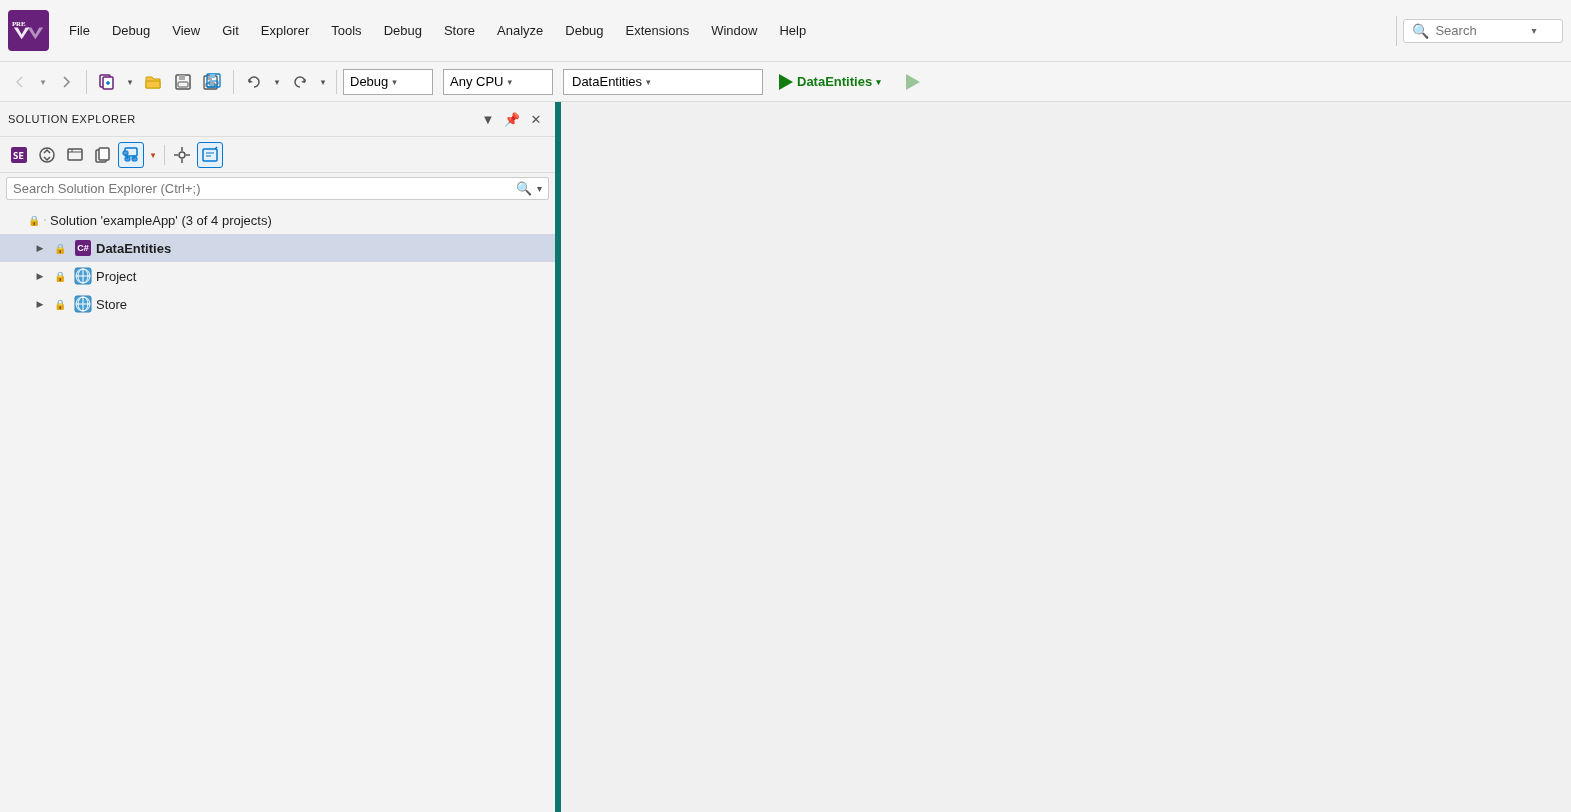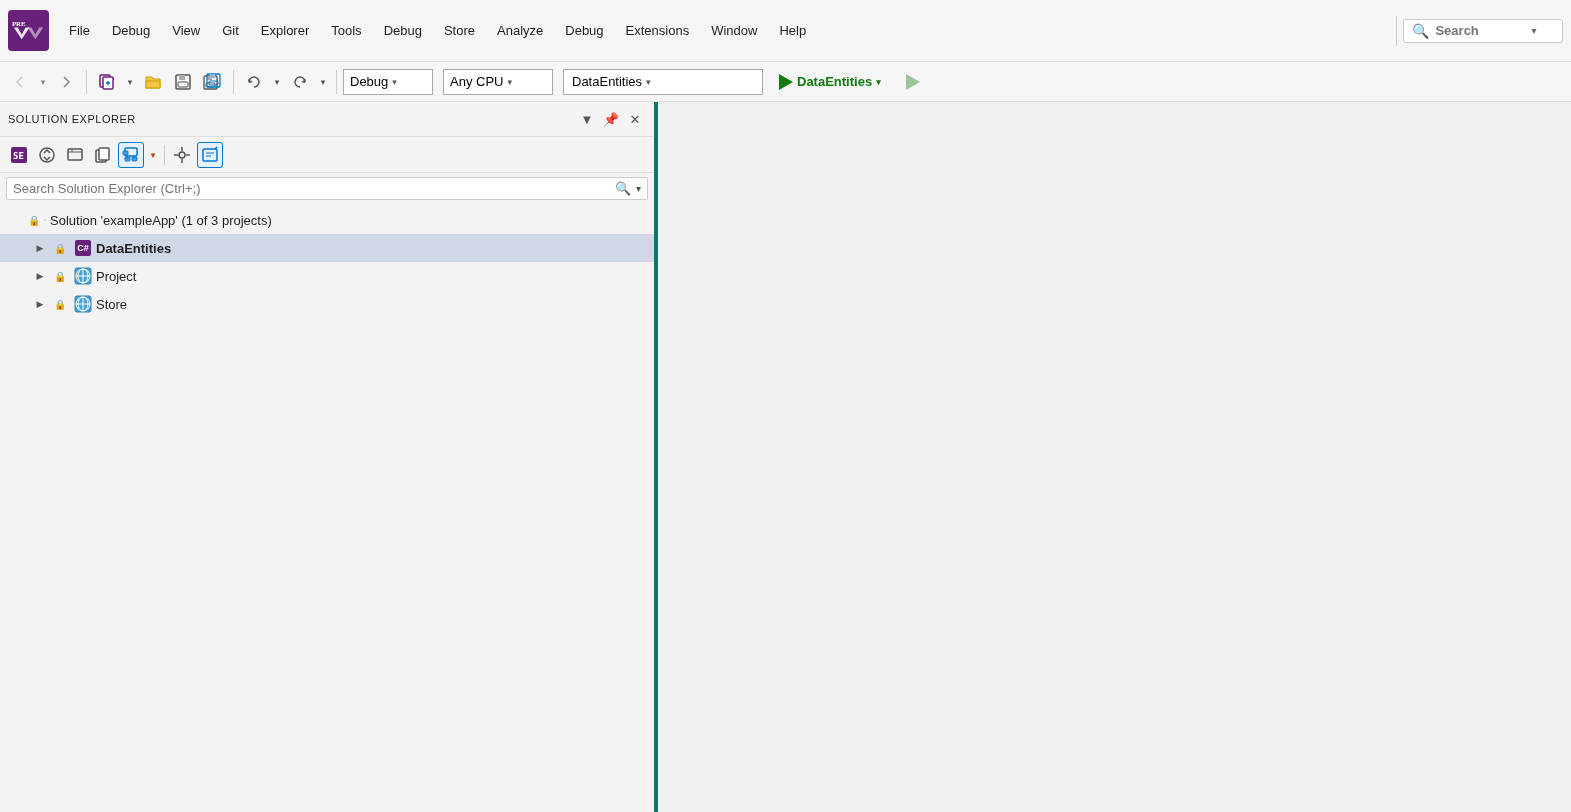--- a/index.html
+++ b/index.html
@@ -133,23 +133,23 @@
 
     
     .main-area {
       display: flex;
       flex: 1;
       overflow: hidden;
     }
 
     
     .solution-explorer {
-      width: 658px;
+      width: 561px;
       background: #f3f3f3;
-      border-right: 4px solid #0f766e;
+      border-right: 6px solid #0f766e;
       display: flex;
       flex-direction: column;
     }
     .se-titlebar {
       background: #f3f3f3;
       border-bottom: 1px solid #ddd;
       display: flex;
       align-items: center;
       padding: 4px 8px;
       height: 35px;
@@ -376,21 +376,21 @@
     <span class="menu-item">Debug</span>
     <span class="menu-item">Extensions</span>
     <span class="menu-item">Window</span>
     <span class="menu-item">Help</span>
   </div>
 
   <div class="menu-separator"></div>
 
   <div class="search-bar">
     <span style="color:#666; font-size:14px;">🔍</span>
-    <input type="text" style="width: 90px; font-weight: bold;" placeholder="Search">
+    <input type="text" style="width: 90px;" placeholder="Search">
     <span class="search-chevron">▾</span>
   </div>
 </div>
 
 <div class="toolbar">
 
   <div class="tb-btn disabled" title="Back">
     <svg width="14" height="14" viewBox="0 0 14 14">
         <path d="M9 2 L4 7 L9 12" stroke="#888" stroke-width="1.5" fill="none"></path>
       </svg>
@@ -580,21 +580,21 @@
         <div class="tree-icon sol-icon">
 
           <span style="font-size:10px; color:#555; margin-right:2px;">🔒</span>
 
           <svg width="20" height="16" viewBox="0 0 20 16">
             <rect x="0" y="3" width="20" height="12" rx="1" fill="#ccc" stroke="#999" stroke-width="1"></rect>
             <rect x="0" y="5" width="20" height="10" rx="1" fill="#ddd" stroke="#999" stroke-width="1"></rect>
             <rect x="8" y="0" width="8" height="4" rx="1" fill="#ccc" stroke="#999" stroke-width="1"></rect>
           </svg>
         </div>
-        <span class="tree-label">Solution 'exampleApp' (1 of 3 projects)</span>
+        <span class="tree-label">Solution 'exampleApp' (3 of 4 projects)</span>
       </div>
 
       <div class="tree-item selected">
         <div style="width:20px;"></div>
         <div class="expand-arrow collapsed"></div>
         <div class="tree-icon">
           <span style="font-size:10px; color:#555;">🔒</span>
         </div>
         <div class="tree-icon">
           <div class="cs-icon">C#</div>

